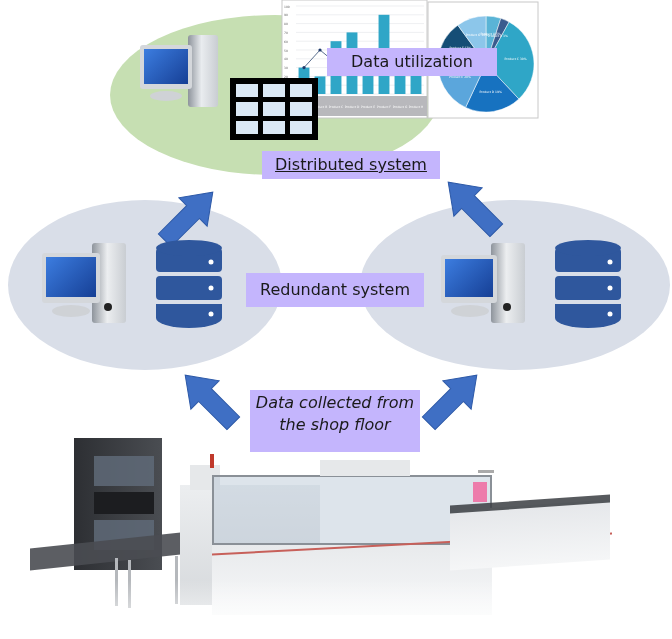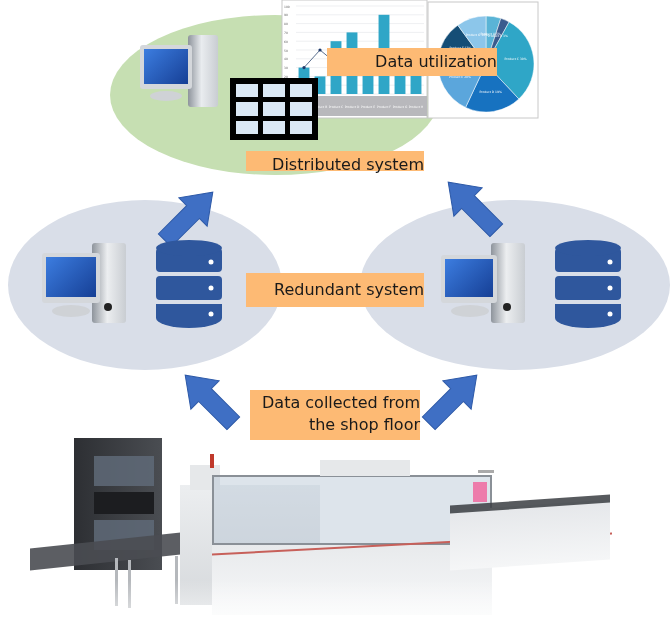--- a/index.html
+++ b/index.html
@@ -1,18 +1,18 @@
 <!DOCTYPE html>
 <html><head>
 <meta charset="utf-8">
 <style>
   html, body { margin:0; padding:0; background:#ffffff; }
   body { width:672px; height:639px; position:relative; overflow:hidden; font-family:"DejaVu Sans", sans-serif; }
   .abs { position:absolute; }
-  .label-box { position:absolute; background:#fdba74; color:#1a1a1a; text-align:right; font-size:16px; line-height:20px; }
+  .label-box { position:absolute; background:#c4b5fd; color:#1a1a1a; text-align:center; font-size:16px; line-height:20px; }
   svg { position:absolute; overflow:visible; }
 </style>
 </head>
 <body>
 
 <svg width="672" height="639" style="left:0;top:0;">
   <ellipse cx="275" cy="95" rx="165" ry="80" fill="#c6dfb2"></ellipse>
   <ellipse cx="145" cy="285" rx="137" ry="85" fill="#d9dee8"></ellipse>
   <ellipse cx="515" cy="285" rx="155" ry="85" fill="#d9dee8"></ellipse>
 
@@ -129,21 +129,21 @@
       <div style="background:#dbe8f5;"></div>
     <div style="background:#dbe8f5;"></div>
       <div style="background:#dbe8f5;"></div>
       <div style="background:#dbe8f5;"></div>
     <div style="background:#dbe8f5;"></div>
       <div style="background:#dbe8f5;"></div>
       <div style="background:#dbe8f5;"></div>
   </div>
 </div>
 
-<div class="label-box" style="left:246px;top:151px;width:178px;height:20px;line-height:28px;">Distributed system</div>
+<div class="label-box" style="left:262px;top:151px;width:178px;height:28px;line-height:28px;text-decoration:underline;">Distributed system</div>
 
 <div class="abs" style="left:42px;top:243px;width:110px;height:85px;">
   <div class="abs" style="left:50px;top:0;width:34px;height:80px;background:linear-gradient(90deg,#8e949c,#eceef0 45%,#c9cdd2);border-radius:3px;">
     <div class="abs" style="left:12px;top:60px;width:8px;height:8px;background:#222;border-radius:50%;"></div>
   </div>
   <div class="abs" style="left:0;top:10px;width:58px;height:50px;background:#d4d7db;border-radius:3px;">
     <div class="abs" style="left:4px;top:4px;width:50px;height:40px;background:linear-gradient(135deg,#3c7de0,#163f95);"></div>
   </div>
   <div class="abs" style="left:10px;top:62px;width:38px;height:12px;background:#cfd2d6;border-radius:50%;"></div>
 </div>
@@ -175,21 +175,21 @@
     <rect x="0" y="36" width="66" height="24" rx="4"></rect>
     <path d="M0,64 h66 v14 a33,10 0 0 1 -66,0 z"></path>
   </g>
   <circle cx="55" cy="22" r="2.5" fill="#fff"></circle>
   <circle cx="55" cy="48" r="2.5" fill="#fff"></circle>
   <circle cx="55" cy="74" r="2.5" fill="#fff"></circle>
 </svg>
 
 <div class="label-box" style="left:246px;top:273px;width:178px;height:34px;line-height:34px;">Redundant system</div>
 
-<div class="label-box" style="left:250px;top:390px;width:170px;height:50px;padding-top:2px;box-sizing:border-box;">
+<div class="label-box" style="left:250px;top:390px;width:170px;height:62px;padding-top:2px;box-sizing:border-box;font-style:italic;">
   <div style="line-height:22px;">Data collected from</div>
   <div style="line-height:22px;">the shop floor</div>
 </div>
 
 <div class="abs" style="left:0;top:430px;width:672px;height:209px;">
 
   <div class="abs" style="left:74px;top:8px;width:88px;height:132px;background:linear-gradient(90deg,#2d2f33,#4a4d52);">
     <div class="abs" style="left:20px;top:18px;width:60px;height:30px;background:#5f6a78;opacity:.85;"></div>
     <div class="abs" style="left:20px;top:54px;width:60px;height:22px;background:#1c1d20;"></div>
     <div class="abs" style="left:20px;top:82px;width:60px;height:30px;background:#5f6a78;opacity:.85;"></div>

